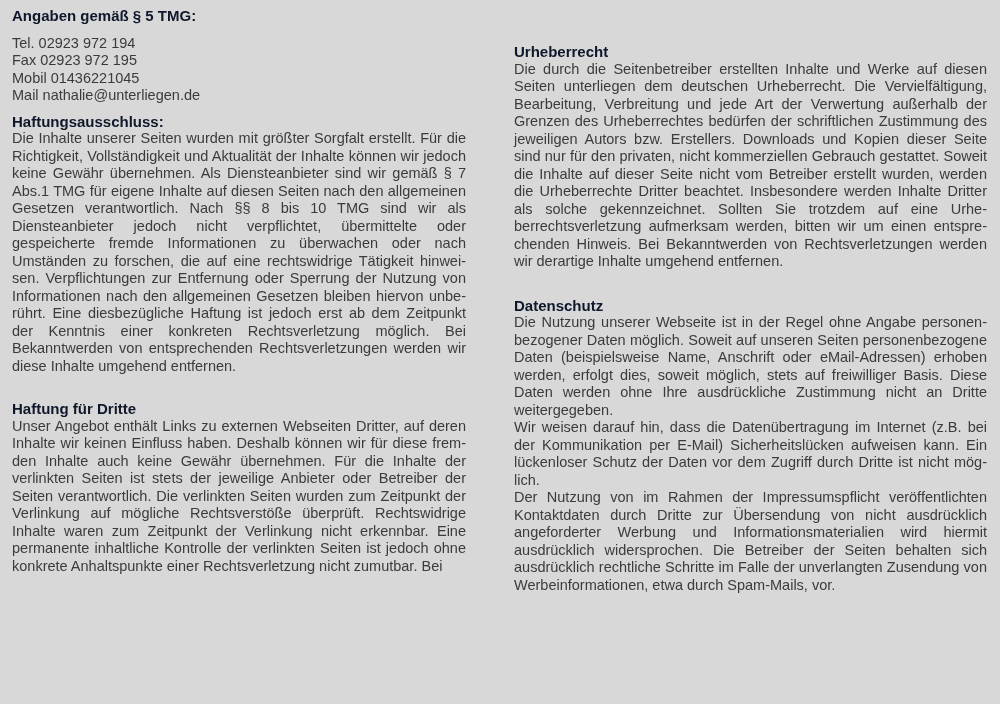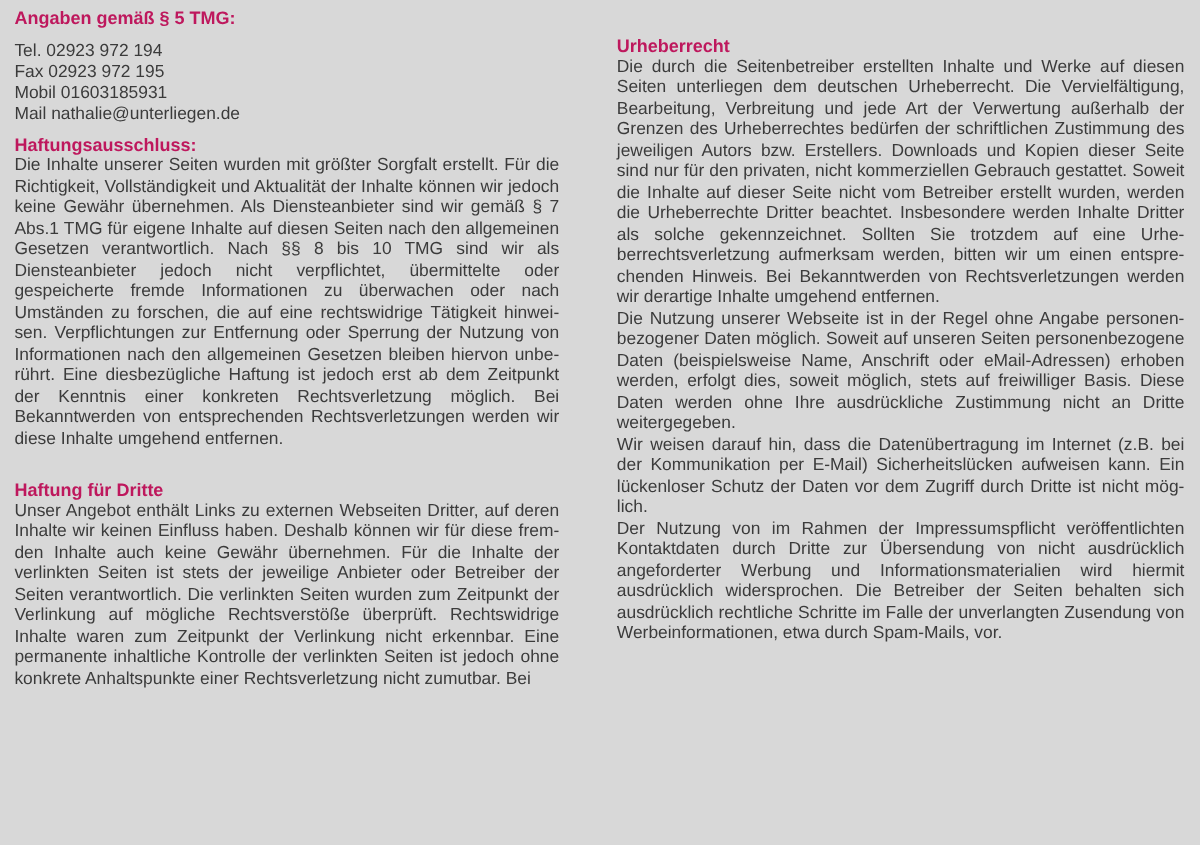--- a/index.html
+++ b/index.html
@@ -18,78 +18,79 @@
     padding: 7px 0 0 12px;
     box-sizing: border-box;
   }
   .col-left  { width: 454px; flex: 0 0 454px; }
   .col-gap   { width: 48px;  flex: 0 0 48px; }
   .col-right { width: 473px; flex: 0 0 473px; }
 
   .heading {
     font-weight: bold;
     font-size: 15px;
-    color: #be185d;
+    color: #0f172a;
     margin: 0;
   }
   p.body-text {
     margin: 0;
     text-align: justify;
     text-align-last: left;
     hyphens: manual;
   }
   .plain-line { white-space: nowrap; }
 
   
   .addr-block      { margin-top: 12px; }
   .contact-block   { margin-top: 10px; }
   .mt-disclaimer   { margin-top: 8px; }
   .mt-subhead-1    { margin-top: 15px; }
   .mt-subhead-2    { margin-top: 25px; }
   .mt-para         { margin-top: 7px; }
 
   
-  .mt-copyright    { margin-top: 23px; }
+  .mt-copyright    { margin-top: 36px; }
   .mt-datenschutz  { margin-top: 26px; }
   .mt-privacy-p2   { margin-top: 17px; }
   .mt-privacy-p3   { margin-top: 20px; }
 </style>
 </head>
 <body>
 
 <div class="page">
 
   <div class="col-left">
 
     <div class="heading">Angaben gemäß § 5 TMG:</div>
 
 
     <div class="contact-block">
       <div class="plain-line">Tel. 02923 972 194</div>
       <div class="plain-line">Fax 02923 972 195</div>
-      <div class="plain-line">Mobil 01603185931</div>
+      <div class="plain-line">Mobil 01436221045</div>
       <div class="plain-line">Mail nathalie@unterliegen.de</div>
     </div>
 
     <div class="heading mt-disclaimer">Haftungsausschluss:</div>
 
     <p class="body-text mt-para">Die Inhalte unserer Seiten wurden mit größter Sorgfalt erstellt. Für die Richtigkeit, Vollständigkeit und Aktualität der Inhalte können wir jedoch keine Gewähr übernehmen. Als Diensteanbieter sind wir gemäß § 7 Abs.1 TMG für eigene Inhalte auf diesen Seiten nach den allgemeinen Gesetzen verantwortlich. Nach §§ 8 bis 10 TMG sind wir als Diensteanbieter jedoch nicht verpflichtet, übermittelte oder gespeicherte fremde Informationen zu überwachen oder nach Umständen zu forschen, die auf eine rechtswidrige Tätigkeit hinwei­sen. Verpflichtungen zur Entfernung oder Sperrung der Nutzung von Informationen nach den allgemeinen Gesetzen bleiben hiervon unbe­rührt. Eine diesbezügliche Haftung ist jedoch erst ab dem Zeitpunkt der Kenntnis einer konkreten Rechtsverletzung möglich. Bei Bekanntwerden von entsprechenden Rechtsverletzungen werden wir diese Inhalte umgehend entfernen.</p>
 
     <div class="heading mt-subhead-2">Haftung für Dritte</div>
     <p class="body-text mt-para">Unser Angebot enthält Links zu externen Webseiten Dritter, auf deren Inhalte wir keinen Einfluss haben. Deshalb können wir für diese frem­den Inhalte auch keine Gewähr übernehmen. Für die Inhalte der verlinkten Seiten ist stets der jeweilige Anbieter oder Betreiber der Seiten verantwortlich. Die verlinkten Seiten wurden zum Zeitpunkt der Verlinkung auf mögliche Rechtsverstöße überprüft. Rechtswidri­ge Inhalte waren zum Zeitpunkt der Verlinkung nicht erkennbar. Eine permanente inhaltliche Kontrolle der verlinkten Seiten ist jedoch ohne konkrete Anhaltspunkte einer Rechtsverletzung nicht zumutbar. Bei</p>
 
   </div>
 
   <div class="col-gap"></div>
 
   <div class="col-right">
 
 
     <div class="heading mt-copyright">Urheberrecht</div>
     <p class="body-text mt-para">Die durch die Seitenbetreiber erstellten Inhalte und Werke auf diesen Seiten unterliegen dem deutschen Urheberrecht. Die Vervielfältigung, Bearbeitung, Verbreitung und jede Art der Verwertung außerhalb der Grenzen des Urheberrechtes bedürfen der schriftlichen Zustimmung des jeweiligen Autors bzw. Erstellers. Downloads und Kopien dieser Seite sind nur für den privaten, nicht kommerziellen Gebrauch gestattet. Soweit die Inhalte auf dieser Seite nicht vom Betreiber erstellt wurden, werden die Urheberrechte Dritter beachtet. Insbesondere werden Inhal­te Dritter als solche gekennzeichnet. Sollten Sie trotzdem auf eine Urhe­berrechtsverletzung aufmerksam werden, bitten wir um einen entspre­chenden Hinweis. Bei Bekanntwerden von Rechtsverletzungen werden wir derartige Inhalte umgehend entfernen.</p>
 
+    <div class="heading mt-datenschutz">Datenschutz</div>
     <p class="body-text mt-para">Die Nutzung unserer Webseite ist in der Regel ohne Angabe personen­bezogener Daten möglich. Soweit auf unseren Seiten personenbezoge­ne Daten (beispielsweise Name, Anschrift oder eMail-Adressen) erho­ben werden, erfolgt dies, soweit möglich, stets auf freiwilliger Basis. Diese Daten werden ohne Ihre ausdrückliche Zustimmung nicht an Dritte weitergegeben.</p>
     <p class="body-text mt-privacy-p2">Wir weisen darauf hin, dass die Datenübertragung im Internet (z.B. bei der Kommunikation per E-Mail) Sicherheitslücken aufweisen kann. Ein lückenloser Schutz der Daten vor dem Zugriff durch Dritte ist nicht mög­lich.</p>
     <p class="body-text mt-privacy-p3">Der Nutzung von im Rahmen der Impressumspflicht veröffentlichten Kontaktdaten durch Dritte zur Übersendung von nicht ausdrücklich angeforderter Werbung und Informationsmaterialien wird hiermit ausdrücklich widersprochen. Die Betreiber der Seiten behalten sich ausdrücklich rechtliche Schritte im Falle der unverlangten Zusendung von Werbeinformationen, etwa durch Spam-Mails, vor.</p>
 
   </div>
 
 </div>
 
 </body></html>

